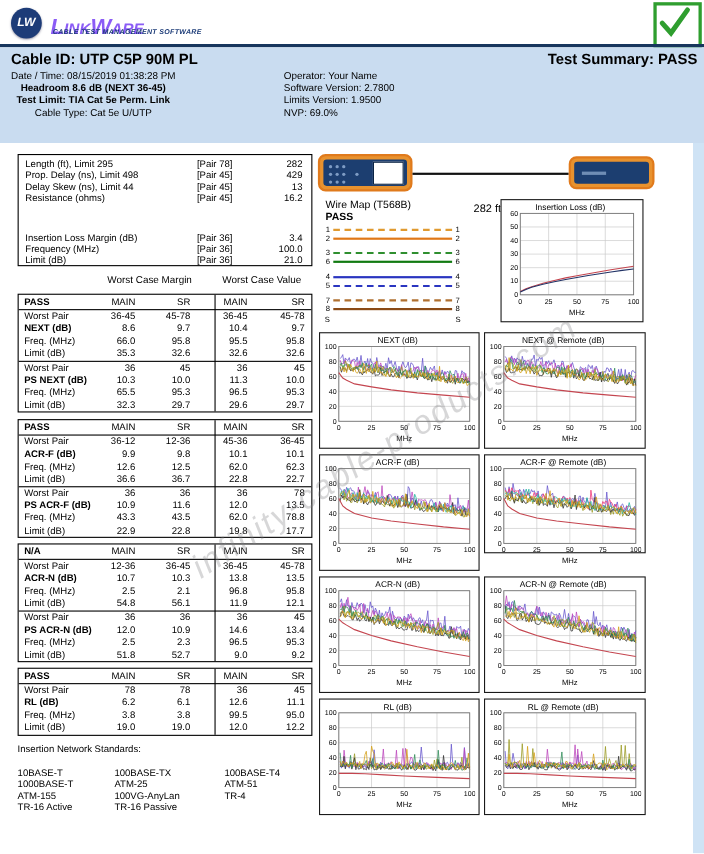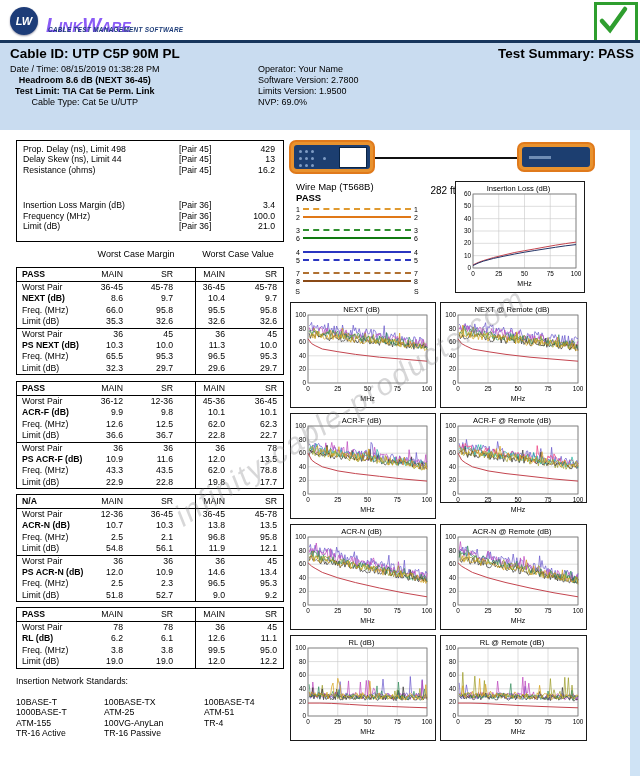--- a/index.html
+++ b/index.html
@@ -119,20 +119,25 @@
       <div class="hline">Operator: Your Name</div>
       <div class="hline">Software Version: 2.7800</div>
       <div class="hline">Limits Version: 1.9500</div>
       <div class="hline">NVP: 69.0%</div>
     </div>
 
   <div id="right-strip"></div>
   <div id="watermark">infinity-cable-products.com</div>
 
   <div id="summary-box">
+      <div class="srow">
+        <span class="lab">Length (ft), Limit 295</span>
+        <span class="pair">[Pair 78]</span>
+        <span class="val">282</span>
+      </div>
       <div class="srow">
         <span class="lab">Prop. Delay (ns), Limit 498</span>
         <span class="pair">[Pair 45]</span>
         <span class="val">429</span>
       </div>
       <div class="srow">
         <span class="lab">Delay Skew (ns), Limit 44</span>
         <span class="pair">[Pair 45]</span>
         <span class="val">13</span>
       </div>

